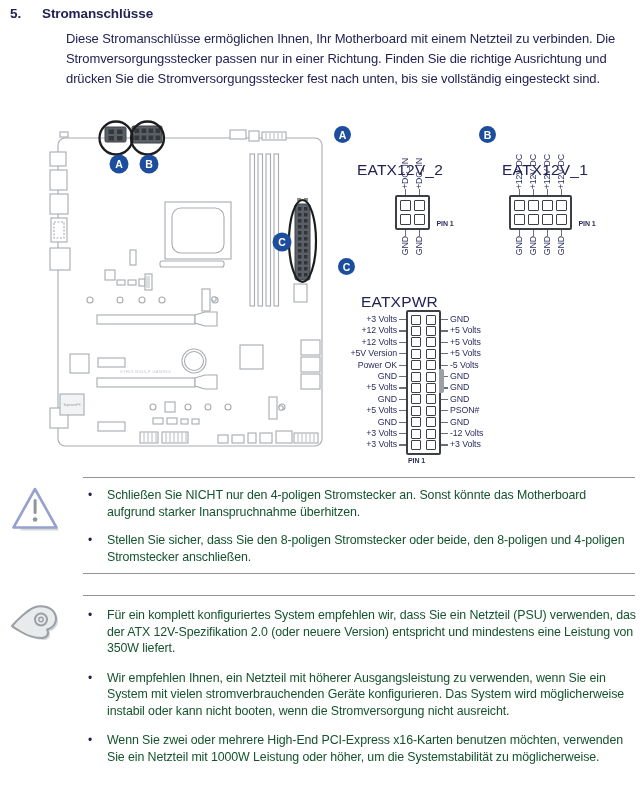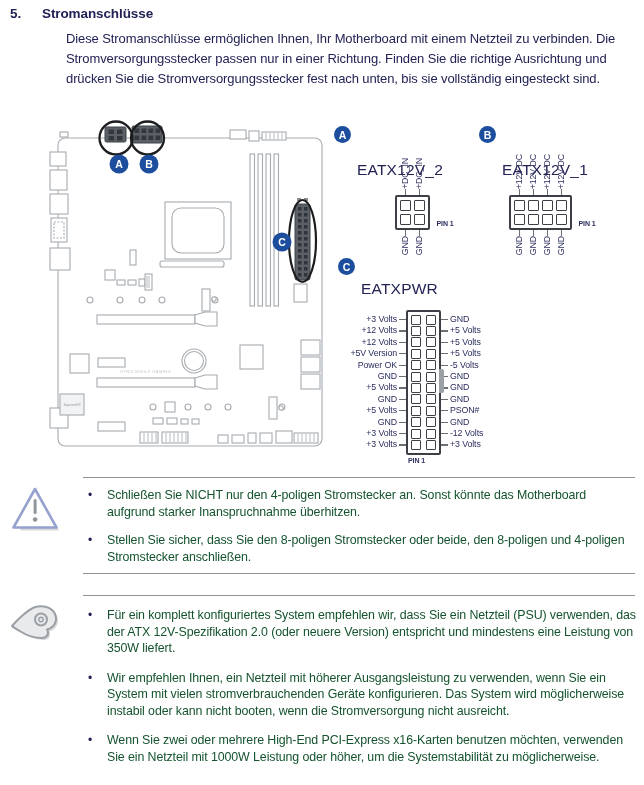--- a/index.html
+++ b/index.html
@@ -316,21 +316,21 @@
       <div class="vcol bot">
           <span class="vtick"></span>
           <span class="vlabel">GND</span>
         </div>
     </div>
   </div>
 
   <div class="abs badge" style="left:338px;top:258px;">
     <span>C</span>
     </div>
-  <div class="abs leg-title" style="left:361px;top:244px;">EATXPWR</div>
+  <div class="abs leg-title" style="left:361px;top:257px;">EATXPWR</div>
 
   <div class="pwr">
     <div class="pwr-col left">
       <div class="pwr-ll">+3 Volts</div>
       <div class="pwr-ll">+12 Volts</div>
       <div class="pwr-ll">+12 Volts</div>
       <div class="pwr-ll">+5V Version</div>
       <div class="pwr-ll">Power OK</div>
       <div class="pwr-ll">GND</div>
       <div class="pwr-ll">+5 Volts</div>

